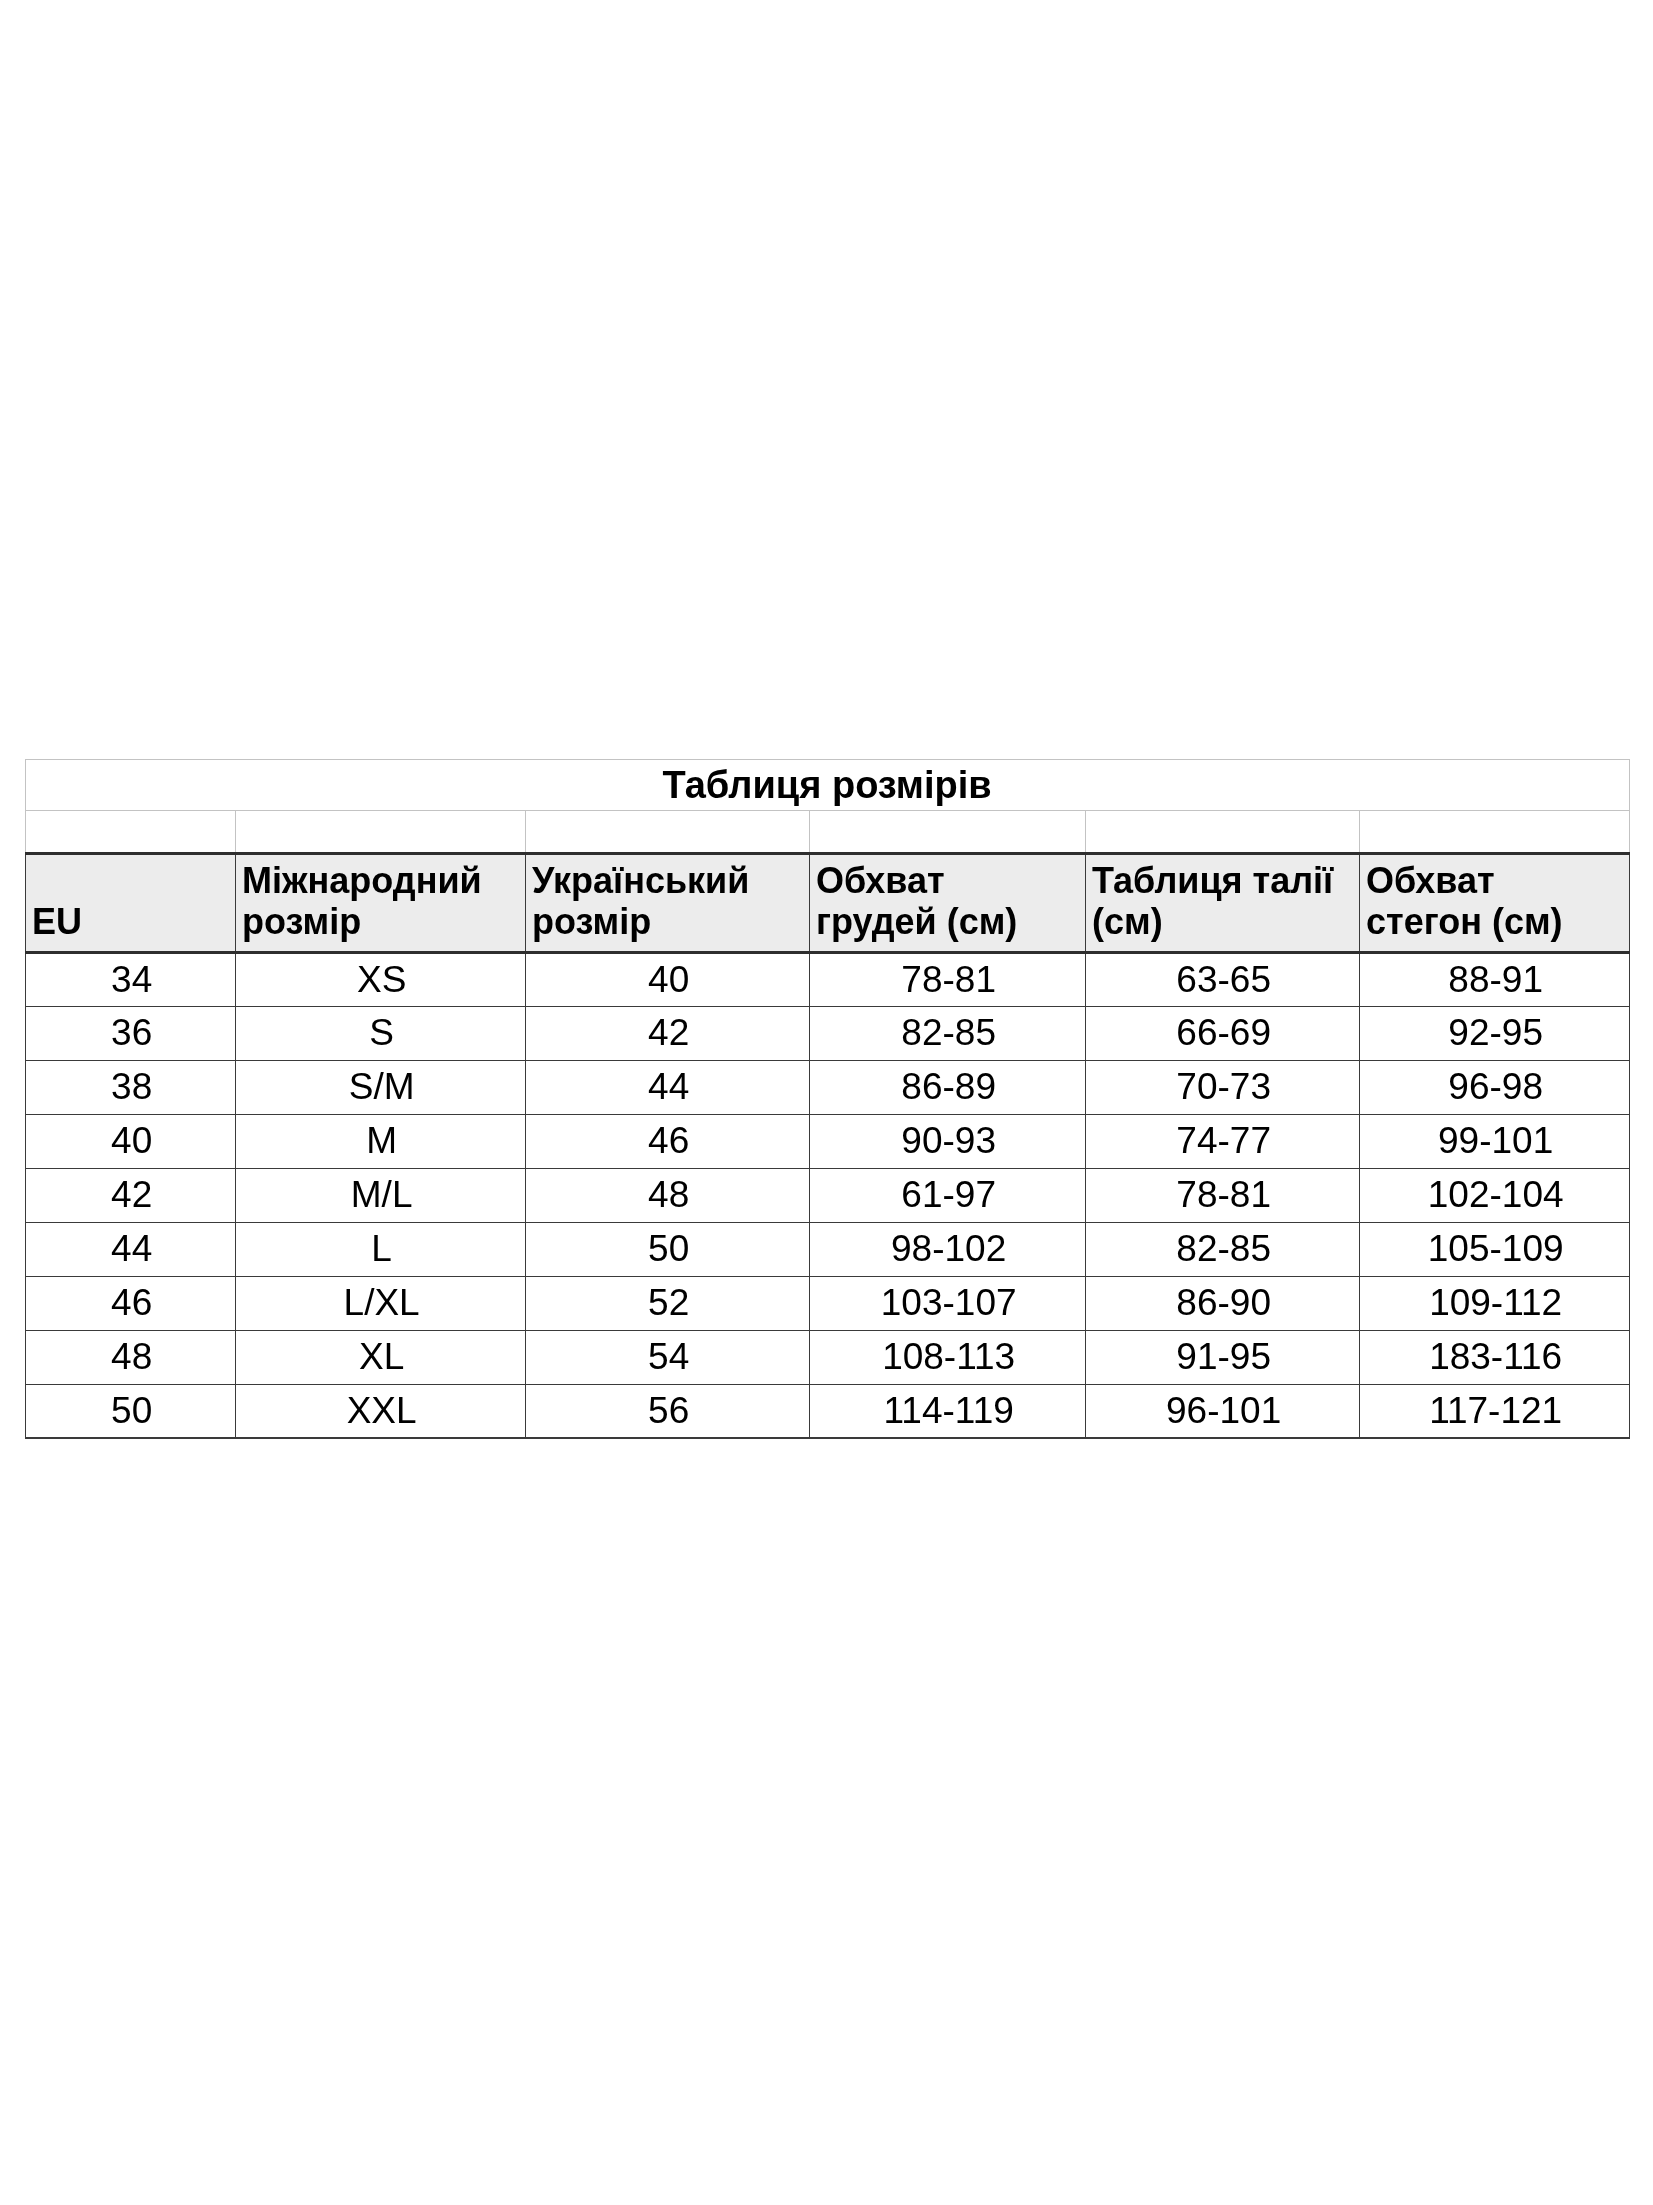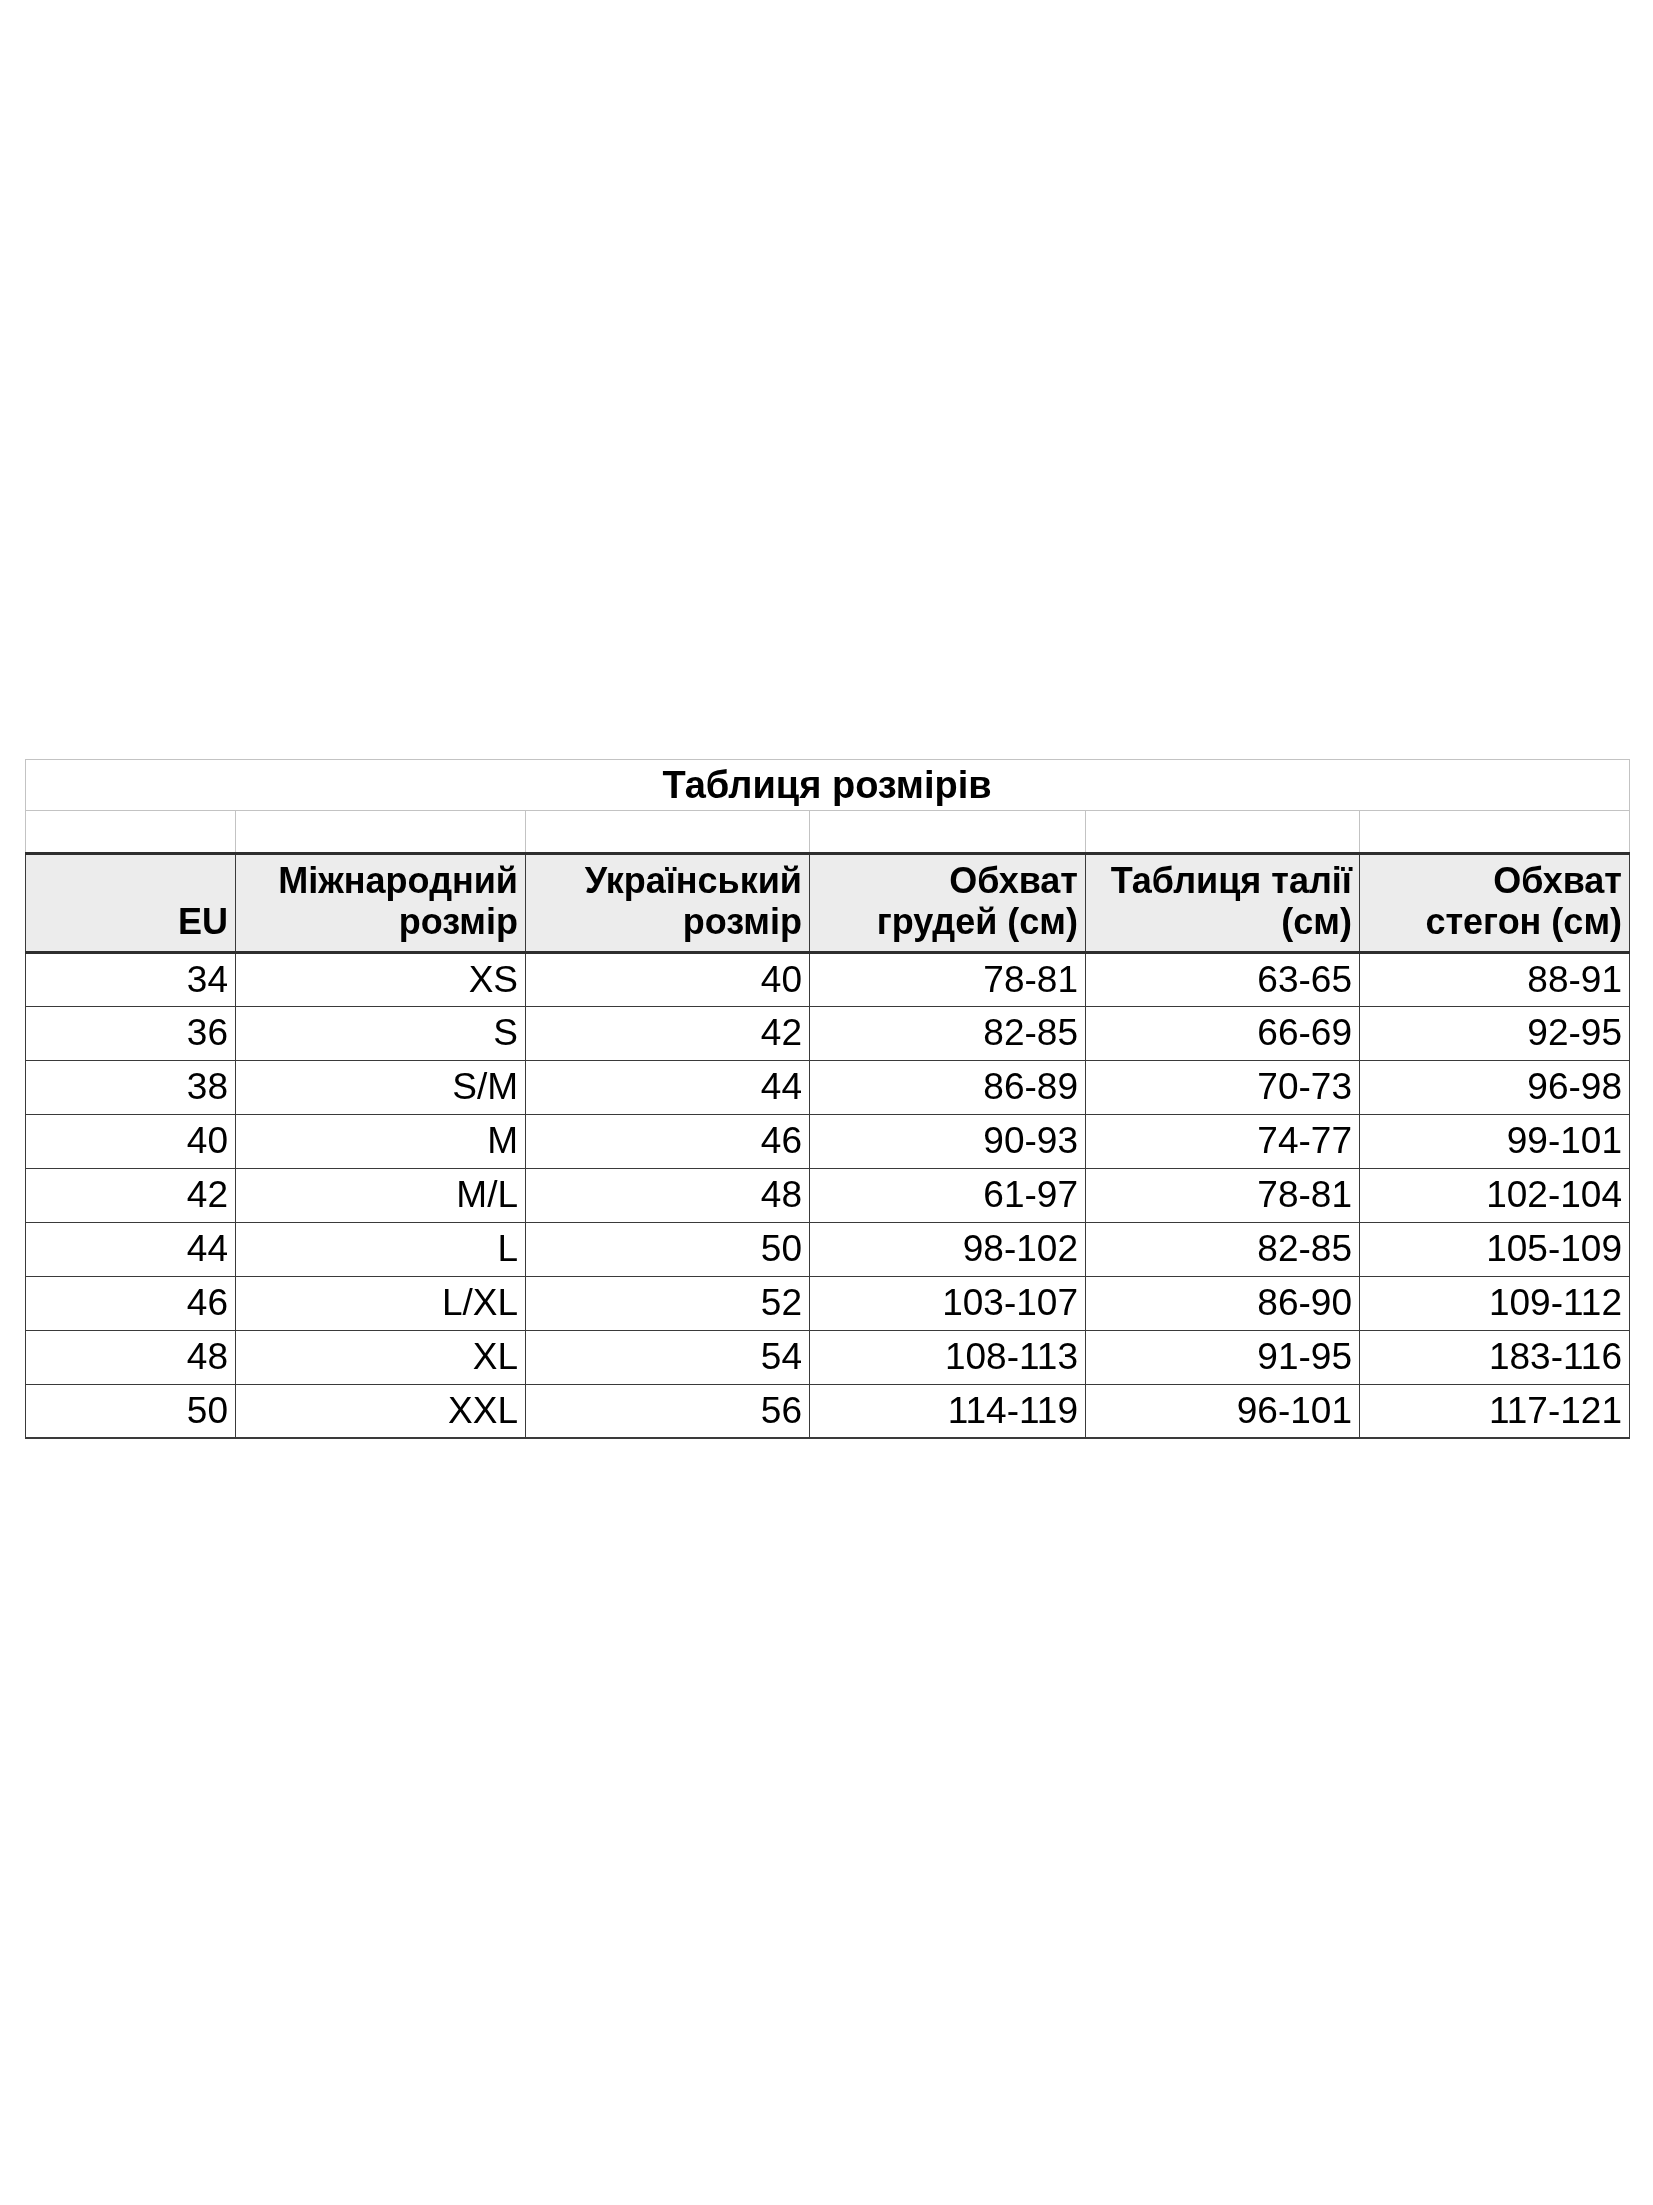--- a/index.html
+++ b/index.html
@@ -43,32 +43,32 @@
   
   tr.header-row { height: 98px; }
   th.header-cell {
     background: #ececec;
     border: 1.6px solid #3a3a3a;
     border-top: 3.3px solid #2e2e2e;
     border-bottom: 3.3px solid #2e2e2e;
     font-size: 36px;
     font-weight: bold;
     line-height: 1.15;
-    text-align: right;
+    text-align: left;
     vertical-align: bottom;
     padding: 4.9px 6.5px 8.2px 6.5px;
     white-space: pre-line;
   }
   
   tr.data-row { height: 54px; }
   td.data-cell {
     border: 1.6px solid #3a3a3a;
     font-size: 37px;
     font-weight: normal;
-    text-align: right;
+    text-align: center;
     vertical-align: middle;
     padding: 0 6.5px 0 9.8px;
     white-space: nowrap;
     overflow: hidden;
   }
   tr.data-row:last-child td.data-cell { border-bottom-width: 2.5px; }
 </style>
 </head>
 <body>
 

